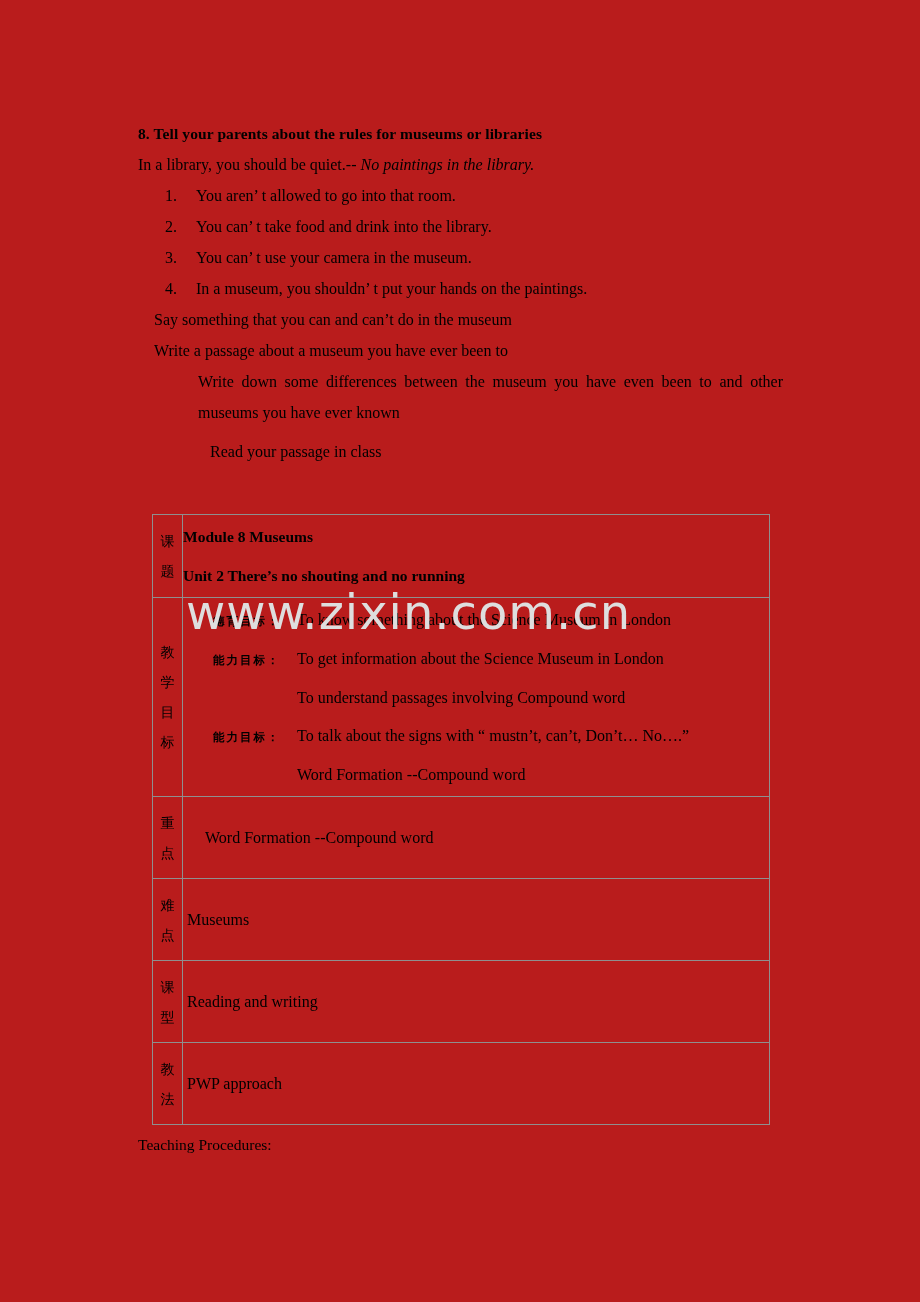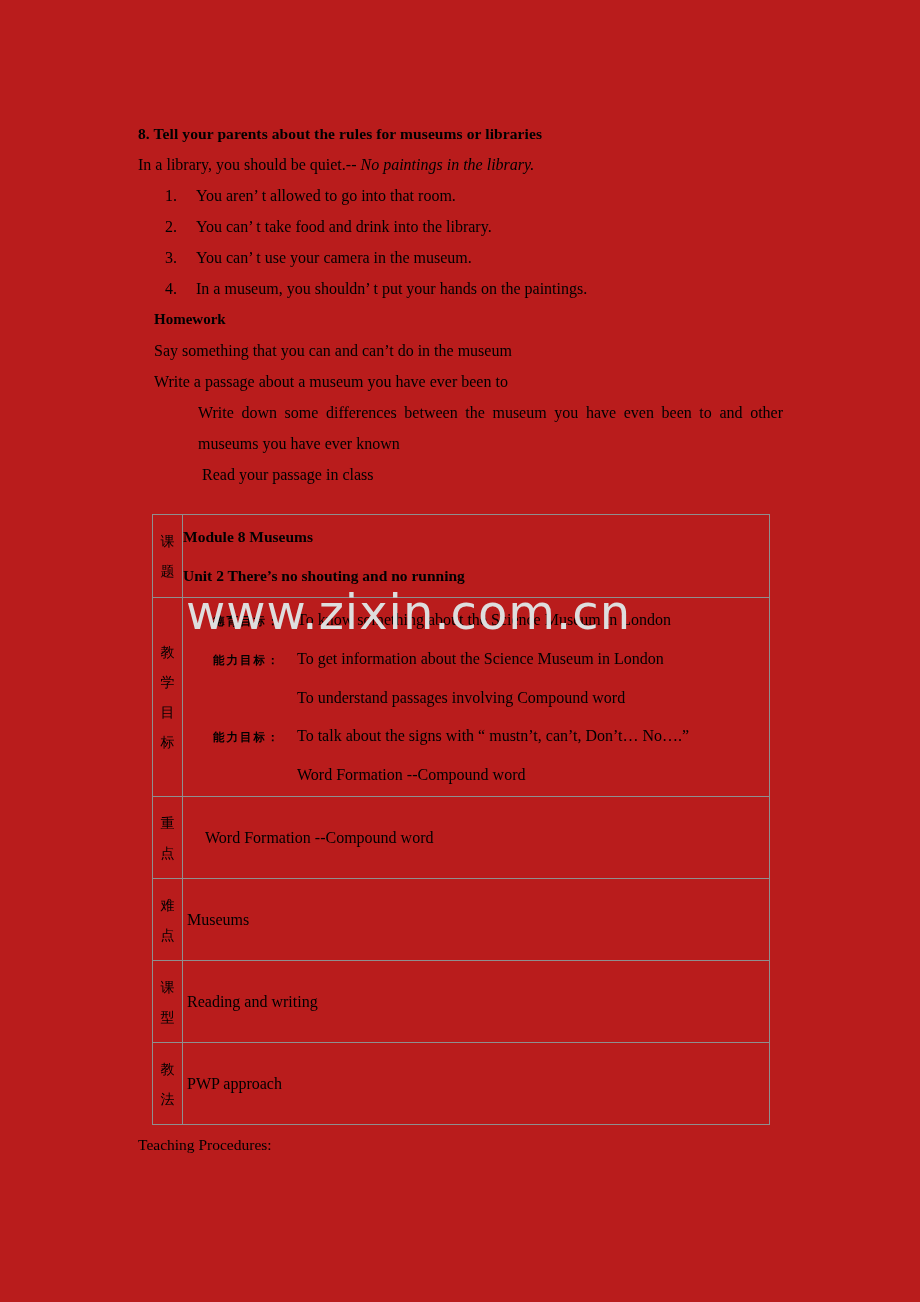--- a/index.html
+++ b/index.html
@@ -97,21 +97,21 @@
   .hw-just2 {
     font-size: 16px;
     line-height: 31px;
     margin: 0;
     padding-left: 60px;
     white-space: nowrap;
   }
   .hw-indent {
     font-size: 16px;
     line-height: 31px;
-    margin: 0;
+    margin: 8px;
     padding-left: 64px;
     white-space: nowrap;
   }
 
   
   .lesson-table {
     position: absolute;
     left: 152px;
     top: 514px;
     width: 618px;
@@ -233,21 +233,20 @@
       <li>
         <span class="num">3.</span>
         <span>You can’ t use your camera in the museum.</span>
       </li>
       <li>
         <span class="num">4.</span>
         <span>In a museum, you shouldn’ t put your hands on the paintings.</span>
       </li>
     </ol>
 
-    <p class="hw-title">Homework</p>
     <p class="hw-line">Say something that you can and can’t do in the museum</p>
     <p class="hw-line">Write a passage about a museum you have ever been to</p>
     <p class="hw-just">Write down some differences between the museum you have even been to and other</p>
     <p class="hw-just2">museums you have ever known</p>
     <p class="hw-indent">Read your passage in class</p>
 
   </div>
 
   <table class="lesson-table">
     <colgroup>

